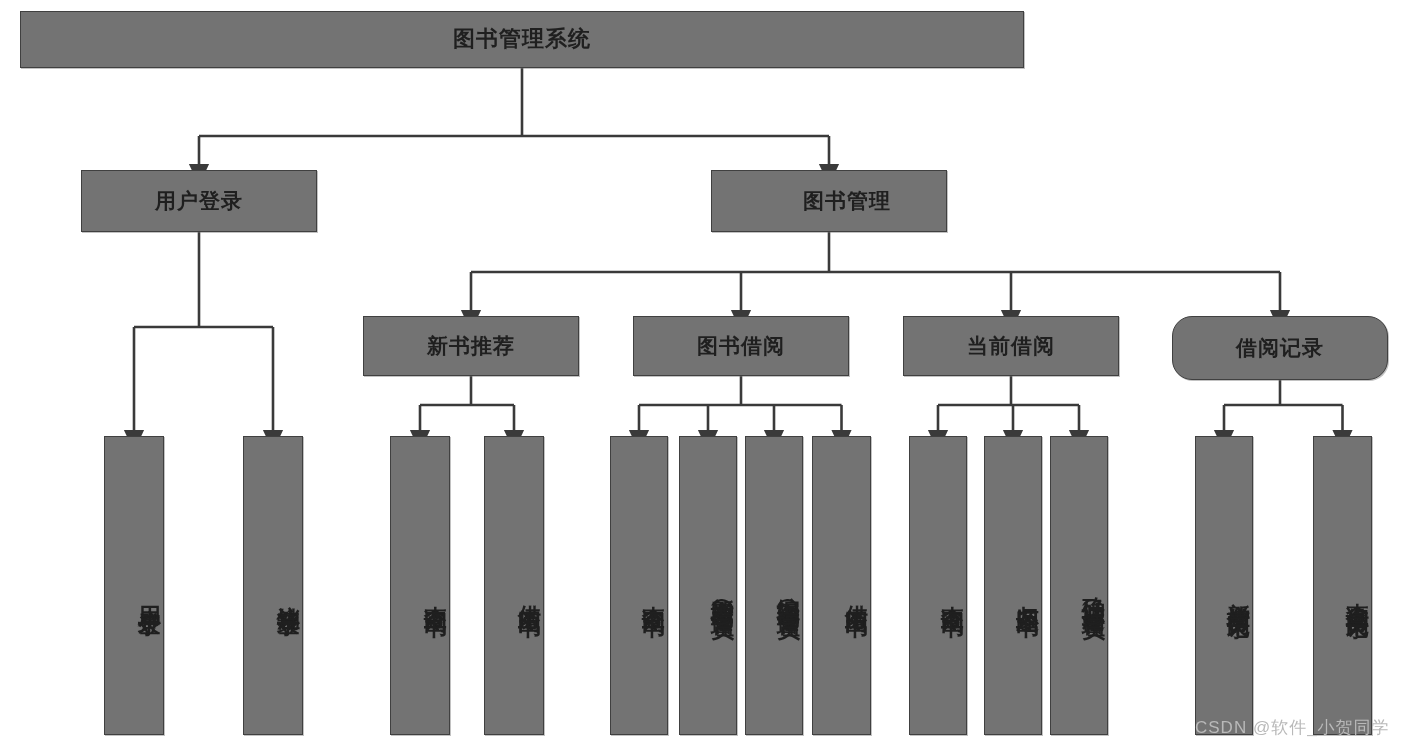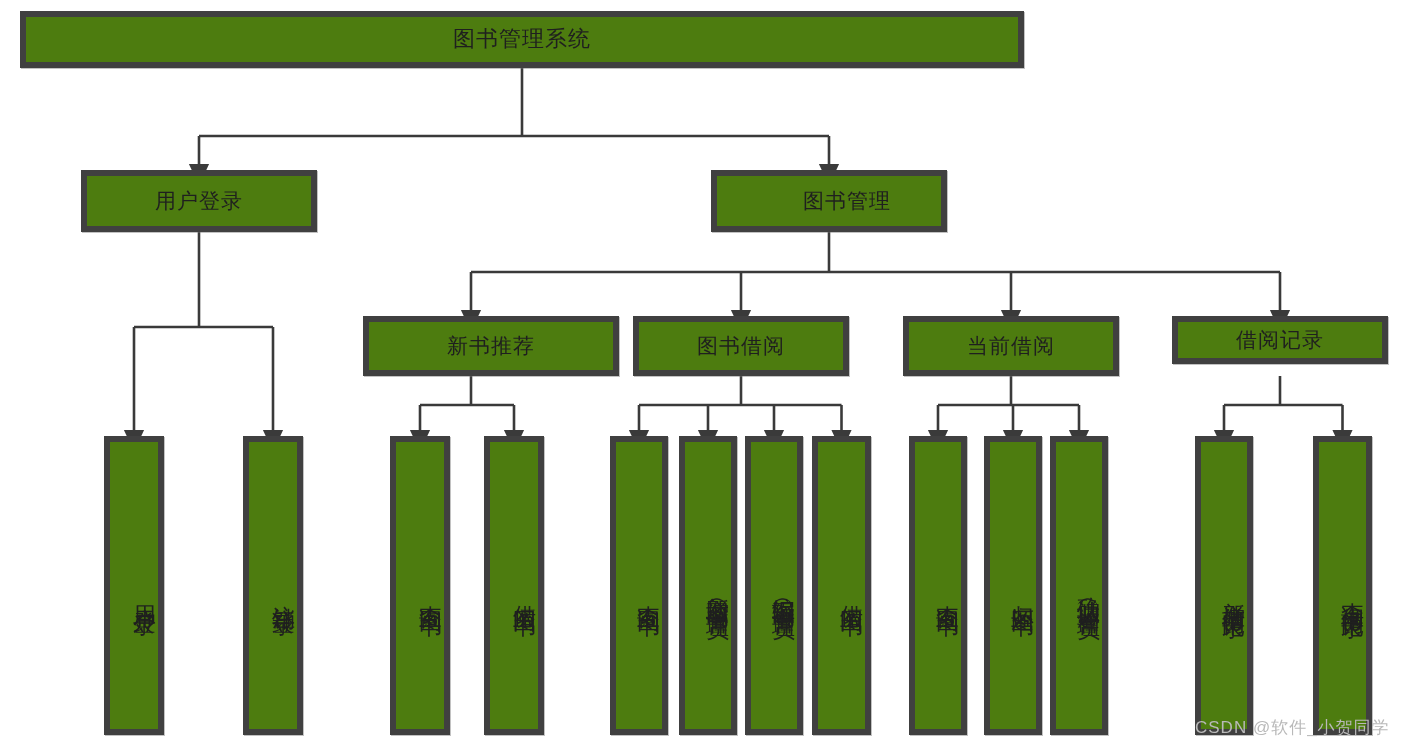--- a/index.html
+++ b/index.html
@@ -21,27 +21,28 @@
   svg.diagram-canvas {
     position: absolute;
     top: 0;
     left: 0;
     width: 1405px;
     height: 747px;
   }
   .node-box {
     position: absolute;
     box-sizing: border-box;
-    background: #4d7c0f;
-    border: 6px solid #404040;
+    background: #737373;
+    border: 1px solid #404040;
     box-shadow: 1px 1px 0 rgba(120,120,120,0.45);
     display: flex;
     align-items: center;
     justify-content: center;
     color: #1f1f1f;
+    font-weight: bold;
   }
   .node-box.horiz {
     font-size: 21px;
     letter-spacing: 1px;
     line-height: 1.2;
   }
   .node-box.root {
     font-size: 22px;
   }
   .node-box.vert {
@@ -122,30 +123,30 @@
   <div id="node-layer">
       <div class="node-box horiz root" style="left: 20px; top: 11px; width: 1004px; height: 57px;">
         <span class="node-label">图书管理系统</span>
       </div>
       <div class="node-box horiz" style="left: 81px; top: 170px; width: 236px; height: 62px;">
         <span class="node-label">用户登录</span>
       </div>
       <div class="node-box horiz" style="left: 711px; top: 170px; width: 236px; height: 62px; padding-left: 36px;">
         <span class="node-label">图书管理</span>
       </div>
-      <div class="node-box horiz" style="left: 363px; top: 316px; width: 256px; height: 60px;">
+      <div class="node-box horiz" style="left: 363px; top: 316px; width: 216px; height: 60px;">
         <span class="node-label">新书推荐</span>
       </div>
       <div class="node-box horiz" style="left: 633px; top: 316px; width: 216px; height: 60px;">
         <span class="node-label">图书借阅</span>
       </div>
       <div class="node-box horiz" style="left: 903px; top: 316px; width: 216px; height: 60px; justify-content: center;">
         <span class="node-label">当前借阅</span>
       </div>
-      <div class="node-box horiz" style="left: 1172px; top: 316px; width: 216px; height: 48px;">
+      <div class="node-box horiz" style="left: 1172px; top: 316px; width: 216px; height: 64px; border-radius: 20px;">
         <span class="node-label">借阅记录</span>
       </div>
       <div class="node-box vert" style="left: 104px; top: 436px; width: 60px; height: 299px;">
         <span class="node-label">用户登录</span>
       </div>
       <div class="node-box vert" style="left: 243px; top: 436px; width: 60px; height: 299px;">
         <span class="node-label">注销登录</span>
       </div>
       <div class="node-box vert" style="left: 390px; top: 436px; width: 60px; height: 299px;">
         <span class="node-label">查询图书</span>

